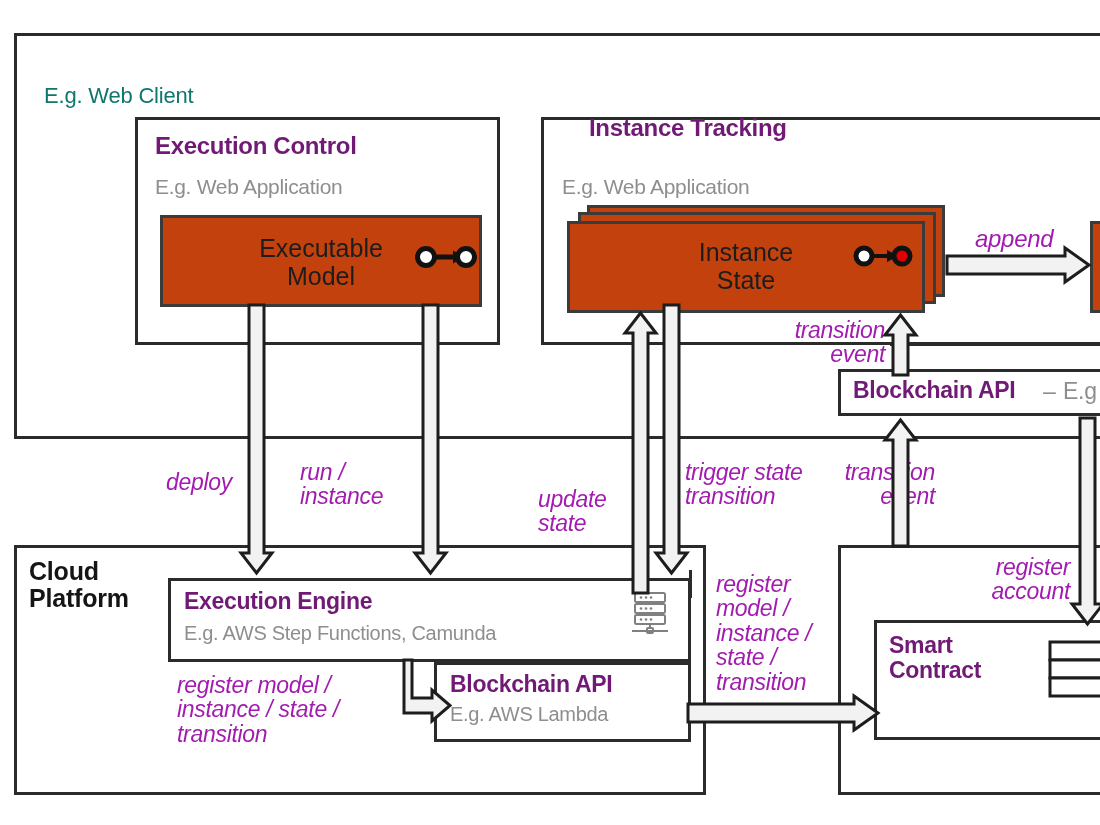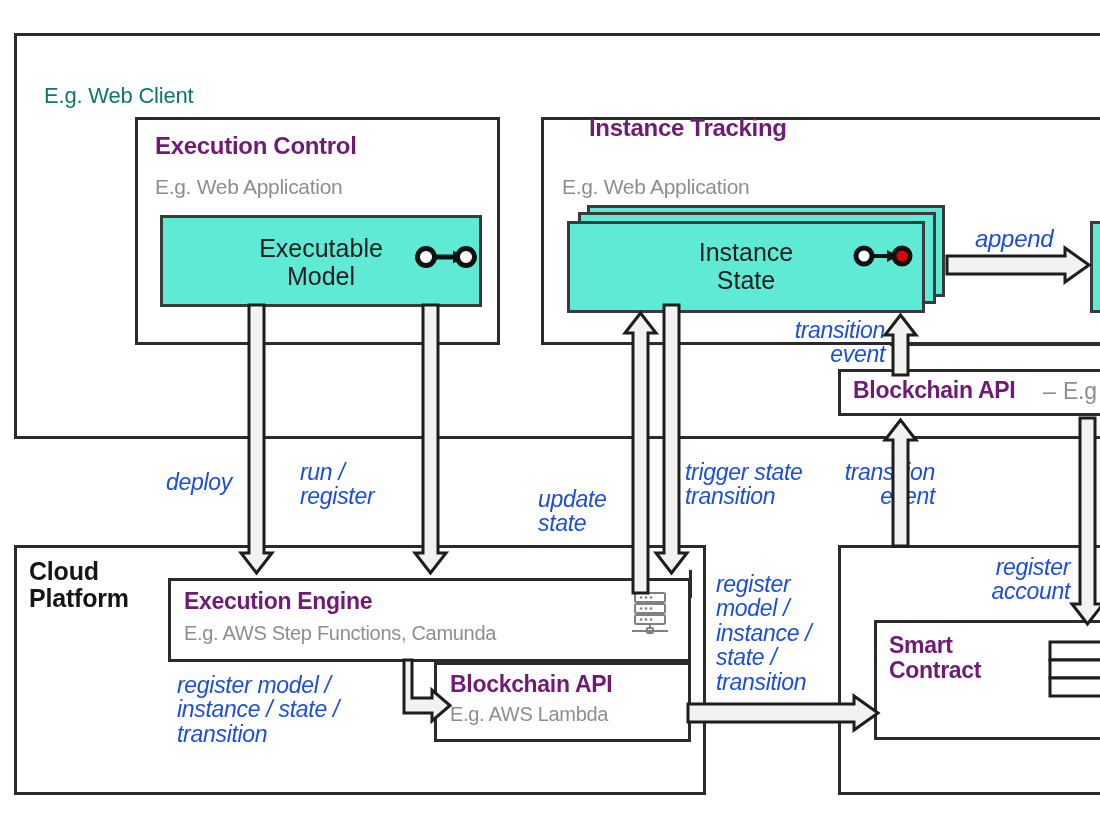--- a/index.html
+++ b/index.html
@@ -53,37 +53,37 @@
   }
   .panel-sub {
     position: absolute;
     color: #8e8e8e;
     letter-spacing: -0.3px;
     white-space: pre-line;
   }
   .artifact {
     position: absolute;
     border: 3px solid #3b3b3b;
-    background: #5eead4;
+    background: #c2410c;
     box-sizing: border-box;
     padding-left: 48px;
   }
   .artifact-label {
     position: absolute;
     left: 0; right: 0;
     text-align: center;
     color: #1d1d1d;
     line-height: 1.12;
     white-space: pre-line;
   }
   
   .alabel {
     position: absolute;
     font-style: italic;
-    color: #1d4ed8;
+    color: #a21caf;
     line-height: 1.06;
     white-space: pre-line;
     letter-spacing: -0.3px;
   }
   .alabel.right { text-align: right; }
   
   .arrowwrap { position: absolute; }
   .arrowwrap svg { display:block; overflow: visible; }
   
   .line {
@@ -248,21 +248,21 @@
   </div>
 
   <div class="alabel" style="left:166px; top:470px; font-size:23px;">deploy</div>
   <div class="arrowwrap" style="left:240px; top:305px;">
     <svg width="34" height="270" viewBox="0 0 34 270">
       <path d="M9,0 L9,248 L1,248 L16.5,268 L32,248 L24,248 L24,0 Z" fill="#f2f2f2" stroke="#1d1d1d" stroke-width="3" stroke-linejoin="miter"></path>
     </svg>
   </div>
 
   <div class="alabel" style="left:300px; top:460px; font-size:23px;">run /
-register</div>
+instance</div>
   <div class="arrowwrap" style="left:414px; top:305px;">
     <svg width="34" height="270" viewBox="0 0 34 270">
       <path d="M9,0 L9,248 L1,248 L16.5,268 L32,248 L24,248 L24,0 Z" fill="#f2f2f2" stroke="#1d1d1d" stroke-width="3" stroke-linejoin="miter"></path>
     </svg>
   </div>
 
   <div class="alabel" style="left:538px; top:460px; font-size:23px;margin-top:27px;">update
 state</div>
   <div class="arrowwrap" style="left:624px; top:311px;">
     <svg width="34" height="282" viewBox="0 0 34 282">

